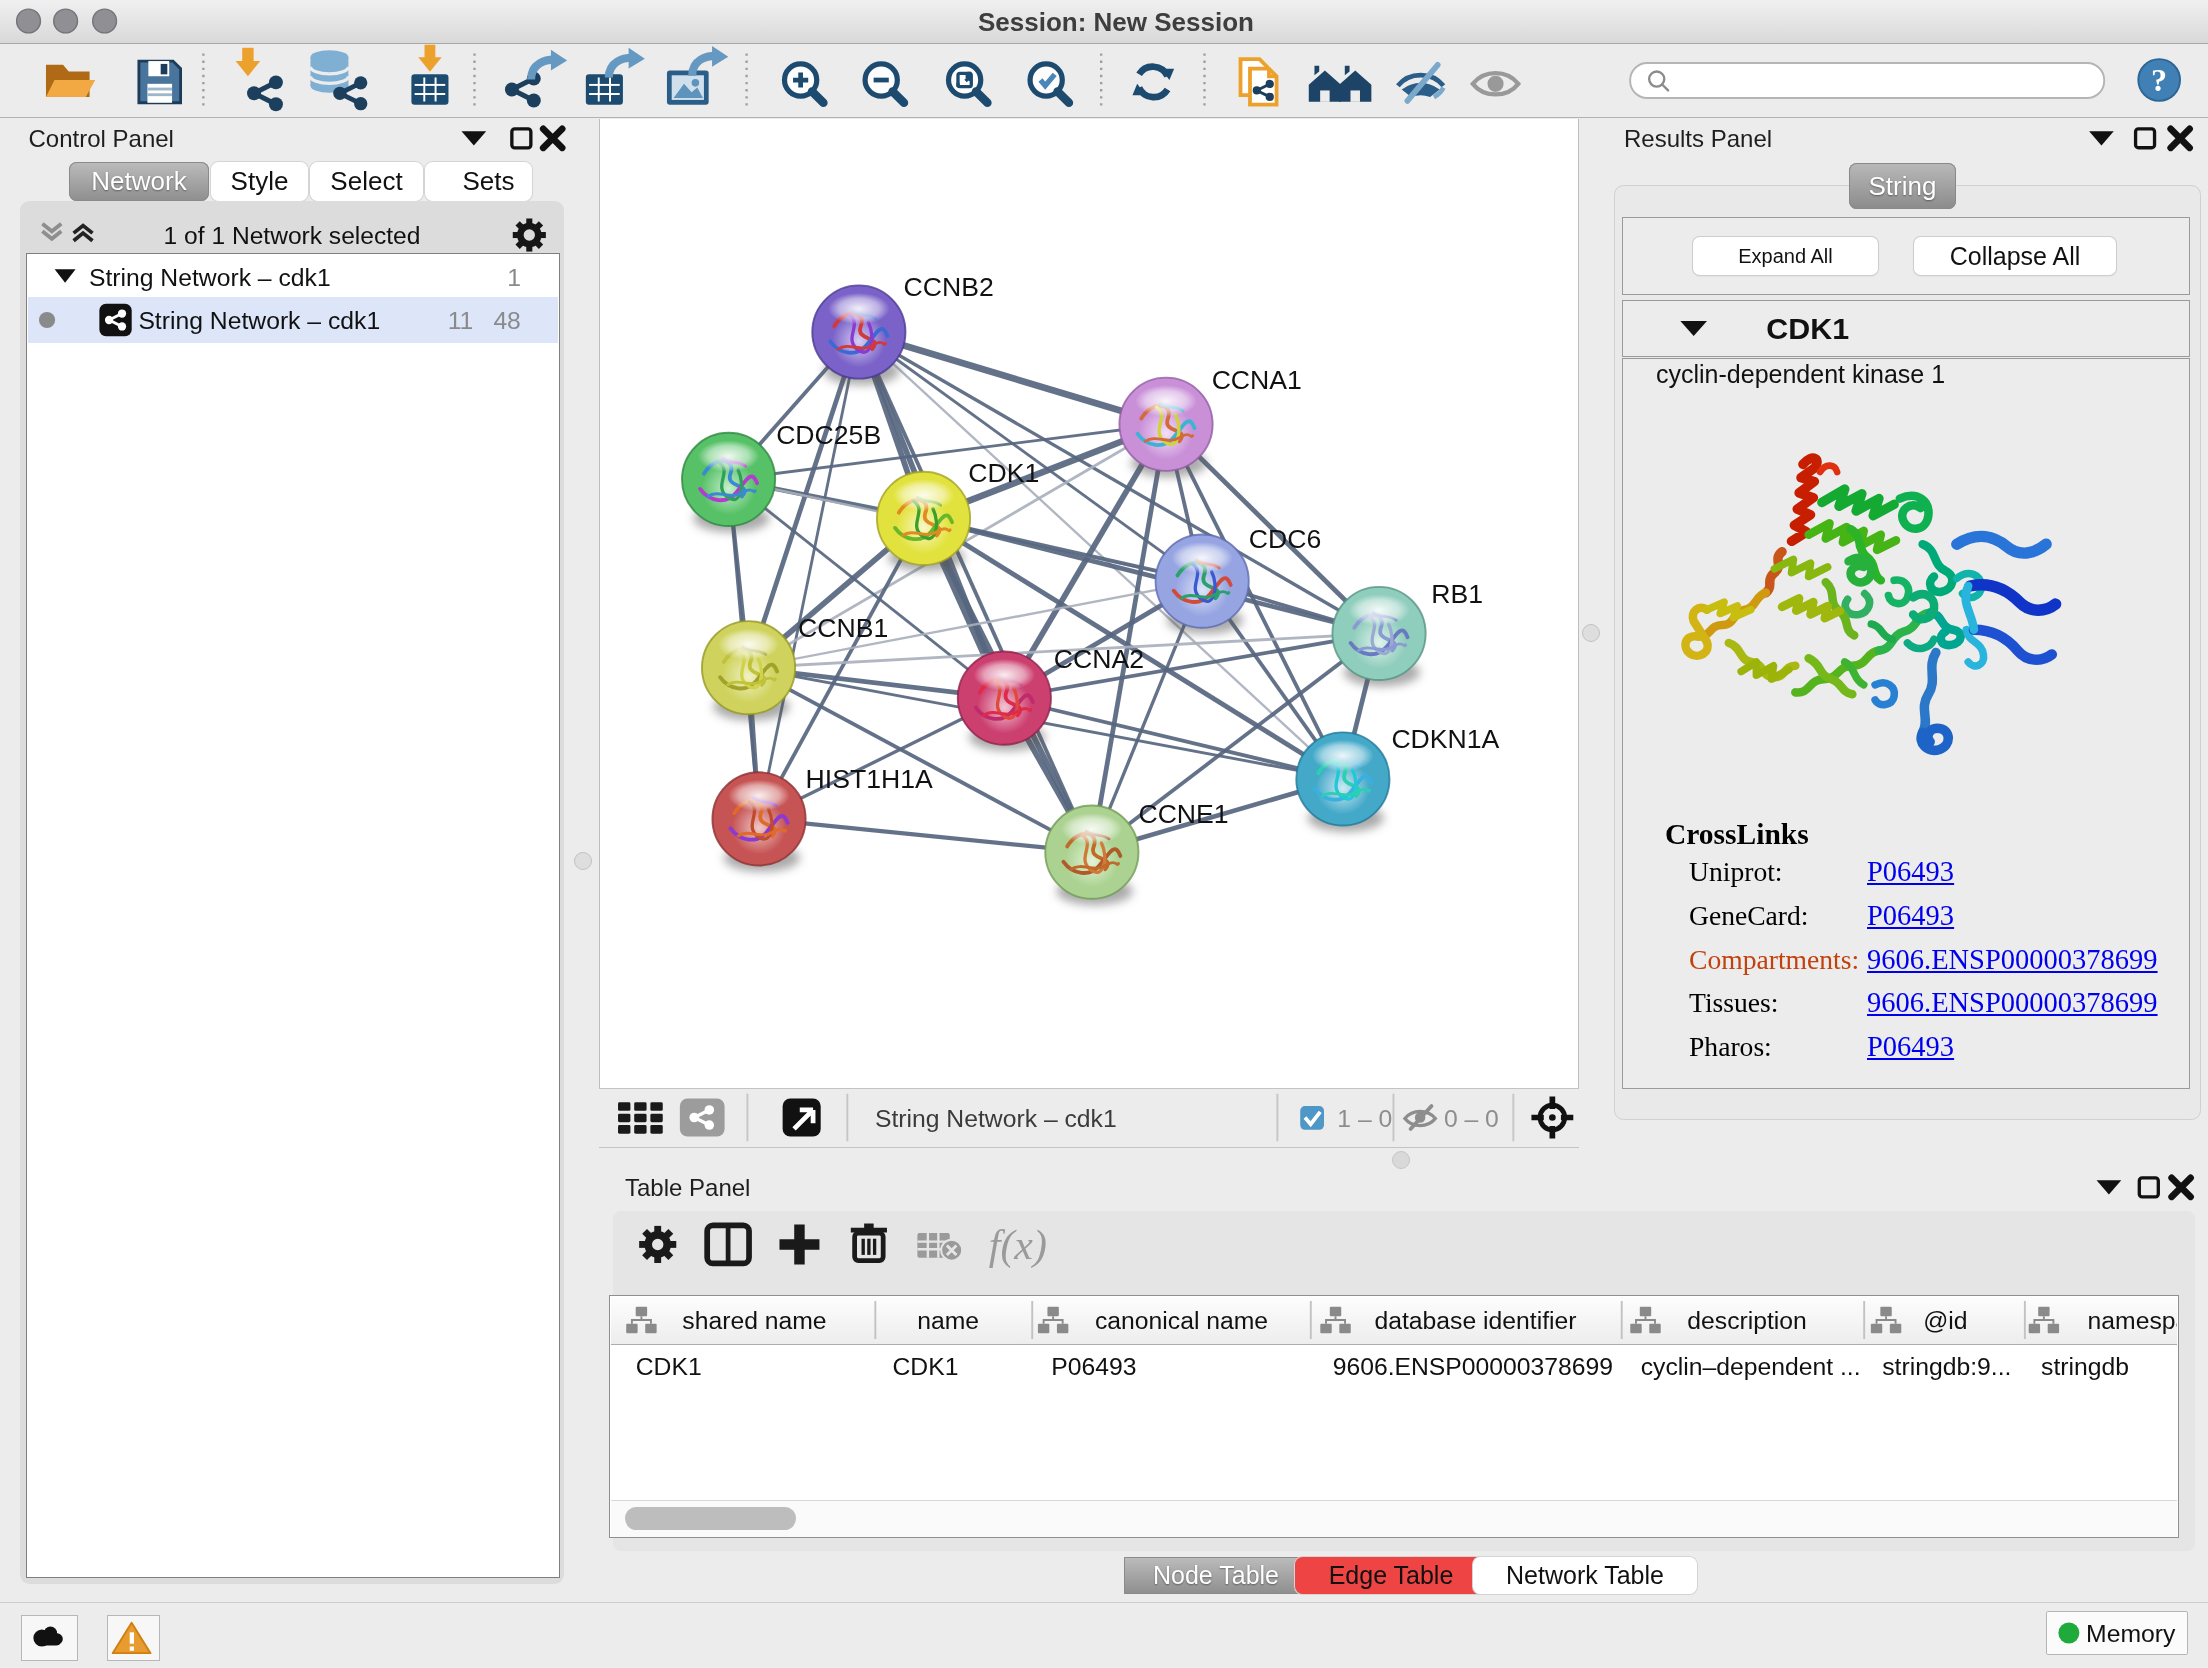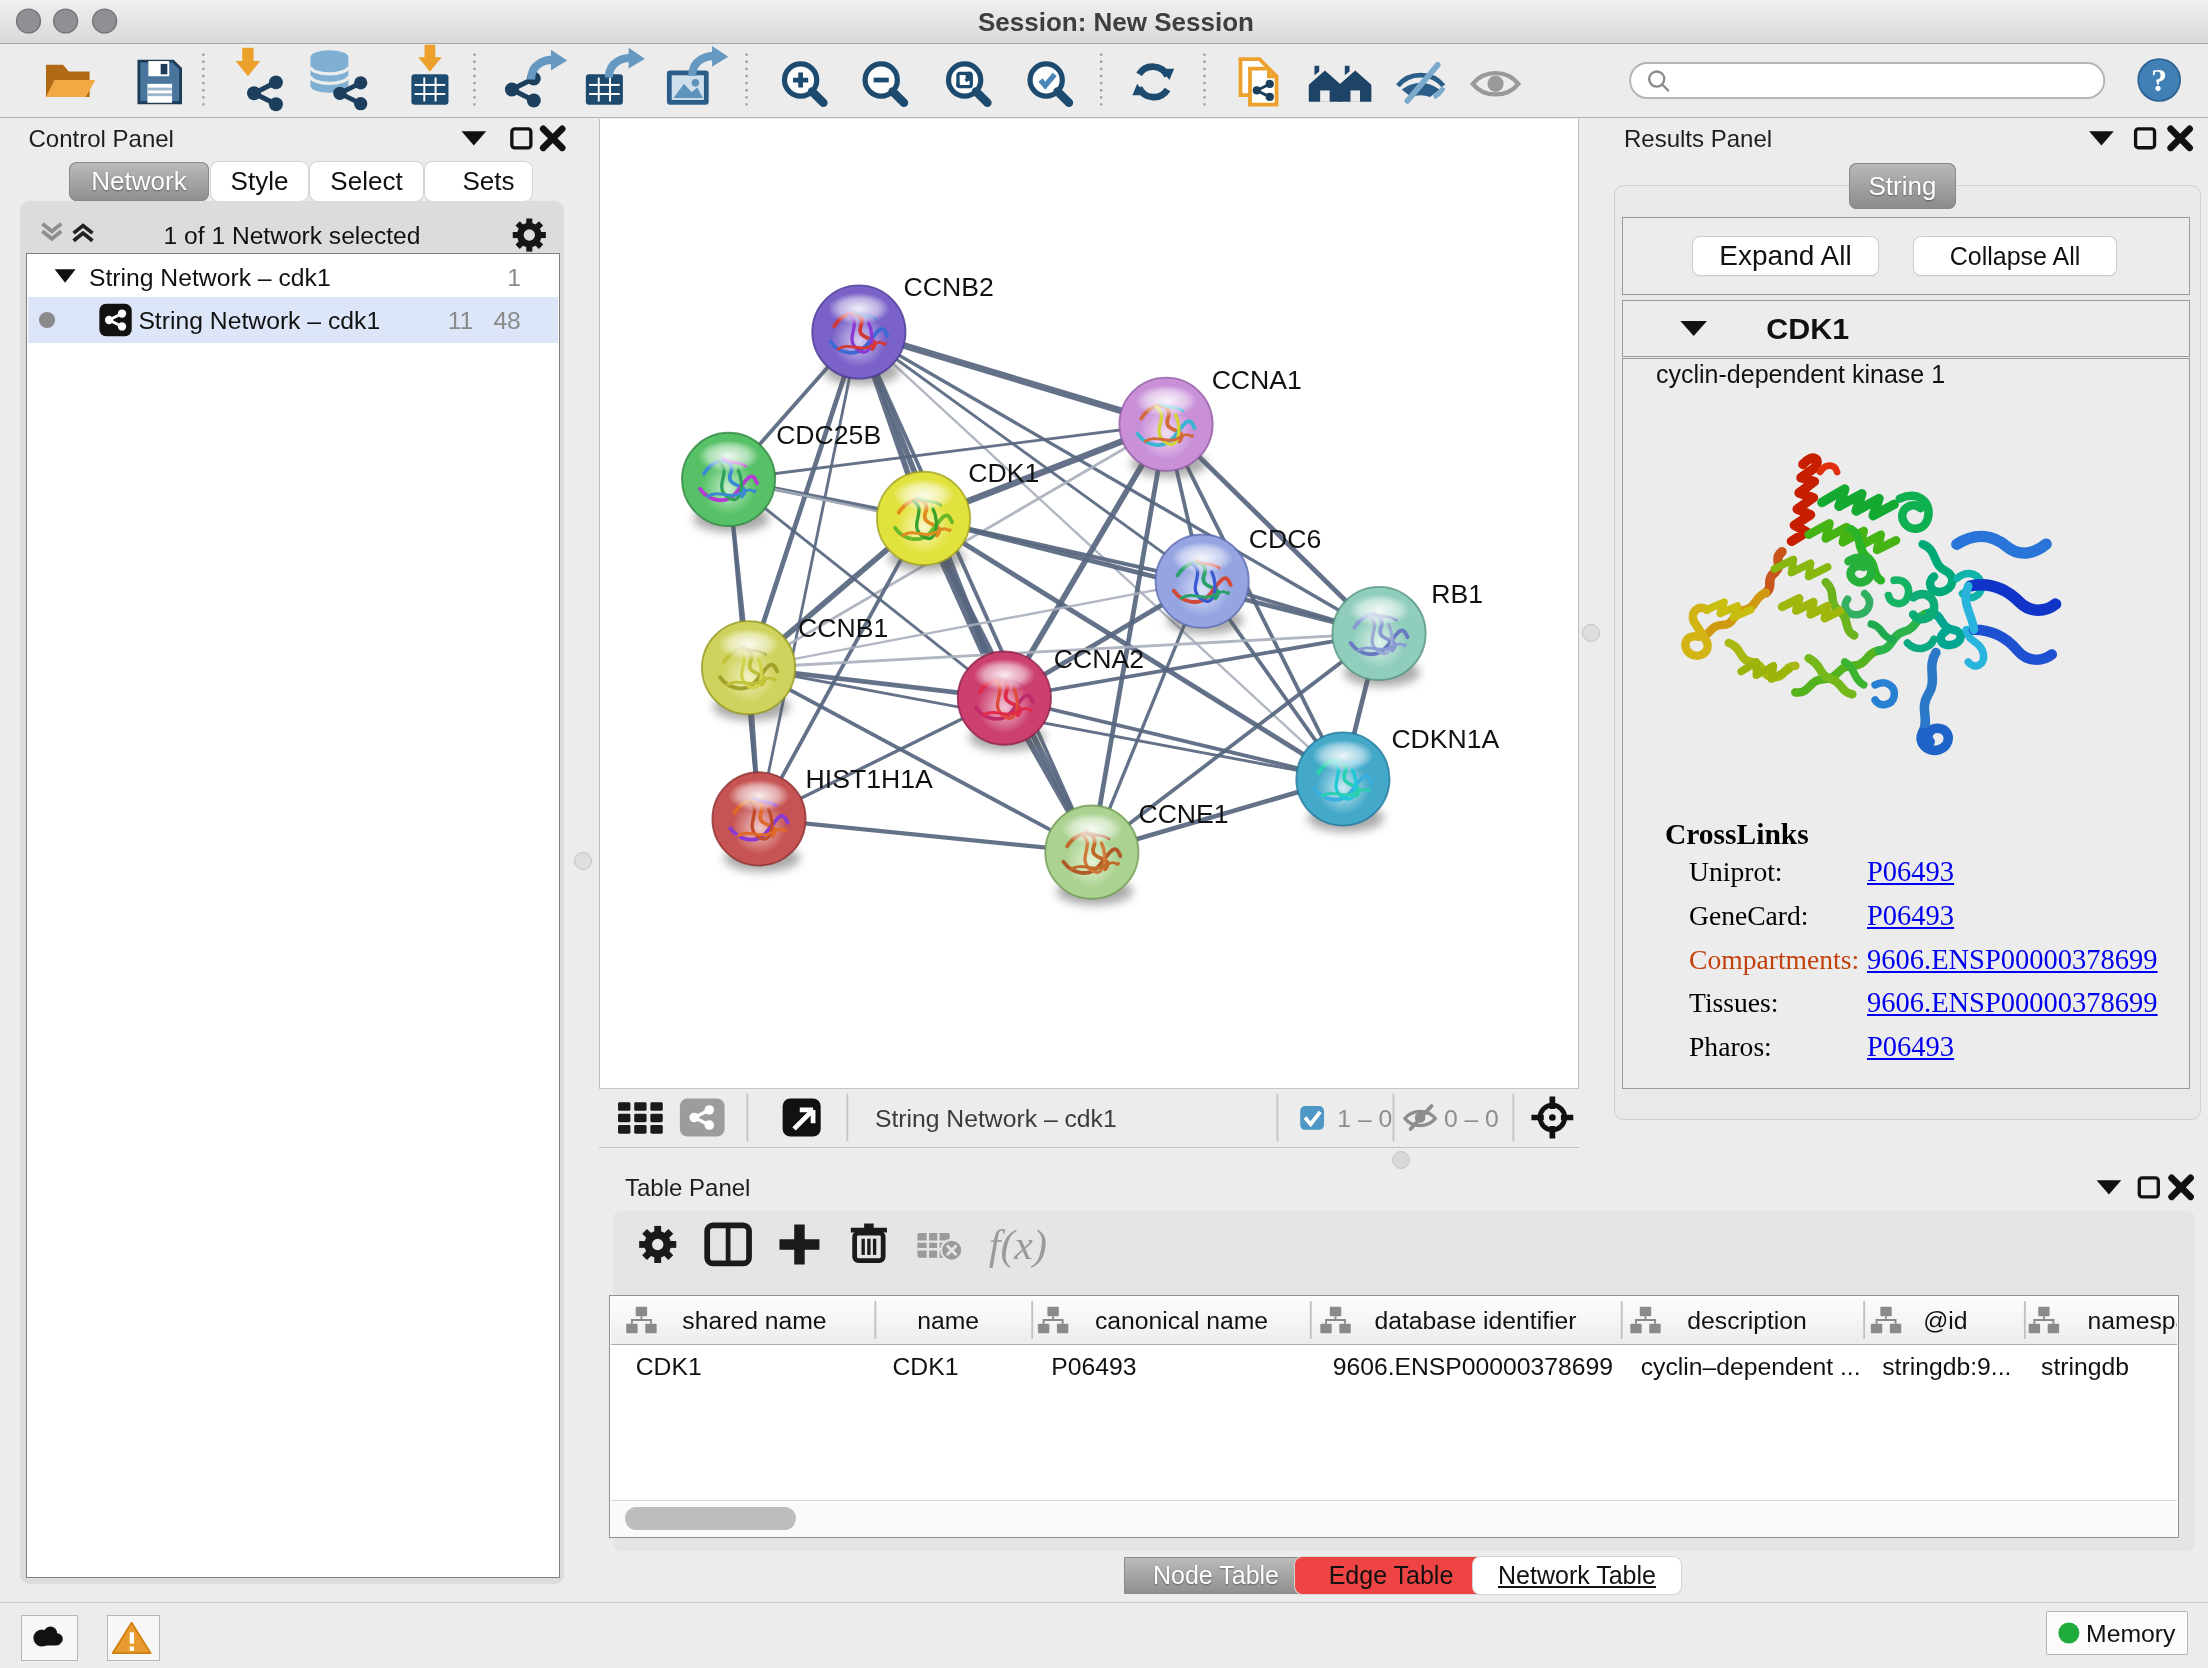--- a/index.html
+++ b/index.html
@@ -523,21 +523,21 @@
     <path d="M103 4 L123 24 M123 4 L103 24" stroke="#111" stroke-width="7" stroke-linecap="round"></path>
   </svg>
 <div class="abs" style="left:1614px;top:185px;width:587px;height:935px;
 background:#e9e9e9;border-radius:9.5px;border:1px solid #d0d0d0;box-sizing:border-box;"></div>
 <div class="abs" style="left:1849px;top:163px;width:107px;height:46px;
 background:linear-gradient(#b9b9b9,#8b8b8b);border-radius:7.6px;box-shadow:inset 0 0 0 1px #898989;
 color:#fff;font-size:26px;display:flex;align-items:center;justify-content:center;
 text-shadow:0 1px 1.9px rgba(0,0,0,.4)">String</div>
 <div class="abs" style="left:1622px;top:217px;width:568px;height:78px;
 background:#ececec;border:1.9px solid #9a9a9a;box-sizing:border-box;"></div>
-<div class="abs" style="left:1693px;top:237px;width:185px;height:38px;background:#fff;border-radius:6.7px;box-shadow:0 0 0 1px #cdcdcd, 0 1px 1.9px rgba(0,0,0,.12);color:#111;font-size:28px;display:flex;align-items:center;justify-content:center;">Expand All</div>
+<div class="abs" style="left:1693px;top:237px;width:185px;height:38px;background:#fff;border-radius:6.7px;box-shadow:0 0 0 1px #cdcdcd, 0 1px 1.9px rgba(0,0,0,.12);color:#111;font-size:20px;display:flex;align-items:center;justify-content:center;">Expand All</div>
 <div class="abs" style="left:1914px;top:237px;width:202px;height:38px;background:#fff;border-radius:6.7px;box-shadow:0 0 0 1px #cdcdcd, 0 1px 1.9px rgba(0,0,0,.12);color:#111;font-size:25px;display:flex;align-items:center;justify-content:center;">Collapse All</div>
 <div class="abs" style="left:1622px;top:300px;width:568px;height:57px;
 background:#ececec;border:1px solid #9a9a9a;box-sizing:border-box;"></div>
 <svg class="abs" style="left:1622px;top:300px" width="568" height="57" viewBox="0 0 597 60">
     <polygon points="61.0,22.0 89.0,22.0 75,38.0" fill="#111"></polygon>
     <text x="195" y="41" font-size="32" font-weight="bold" fill="#111" text-anchor="middle">CDK1</text>
   </svg>
 <div class="abs" style="left:1622px;top:358px;width:568px;height:731px;
 background:#ececec;border:1px solid #9a9a9a;box-sizing:border-box;"></div>
 <div class="abs" style="left:1656px;top:360px;font-size:25px;color:#111">cyclin-dependent kinase 1</div>
@@ -697,21 +697,21 @@
     <text x="1083" y="31" font-size="26" fill="#111">cyclin–dependent ...</text>
     <text x="1337" y="31" font-size="26" fill="#111">stringdb:9...</text>
     <text x="1504" y="31" font-size="26" fill="#111">stringdb</text>
   </svg>
 <div class="abs" style="left:611px;top:1500px;width:1566px;height:36px;
 background:#fafafa;border-top:1px solid #d8d8d8;"></div>
 <div class="abs" style="left:625px;top:1507px;width:171px;height:23px;
 background:#bdbdbd;border-radius:11.4px;"></div>
 <div class="abs" style="left:1124px;top:1557px;width:184px;height:37px;background:linear-gradient(#bcbcbc,#8e8e8e);border-radius:1px;box-shadow:inset 0 0 0 1px #8a8a8a;color:#fff;font-size:25px;display:flex;align-items:center;justify-content:center;text-shadow:0 1px 1.9px rgba(0,0,0,.4)">Node Table</div>
 <div class="abs" style="left:1295px;top:1557px;width:192px;height:37px;background:#ef4444;border-radius:7.6px;box-shadow:0 0 0 1px #d4d4d4;color:#111;font-size:25px;display:flex;align-items:center;justify-content:center;">Edge Table</div>
-<div class="abs" style="left:1473px;top:1557px;width:208px;height:37px;background:#fff;border-radius:7.6px;box-shadow:0 0 0 1px #d4d4d4;color:#111;font-size:25px;display:flex;align-items:center;justify-content:center;text-decoration:underline;">Network Table</div>
+<div class="abs" style="left:1473px;top:1557px;width:224px;height:37px;background:#fff;border-radius:7.6px;box-shadow:0 0 0 1px #d4d4d4;color:#111;font-size:25px;display:flex;align-items:center;justify-content:center;">Network Table</div>
 <div class="abs" style="left:0;top:1602px;width:2208px;height:1px;background:#cdcdcd"></div>
 <div class="abs" style="left:21px;top:1615px;width:57px;height:46px;background:#f7f7f7;
 border:1.9px solid #b7b7b7;box-sizing:border-box;"></div>
 <svg class="abs" style="left:21px;top:1615px" width="57" height="46" viewBox="0 0 60 48">
 <g fill="#111">
       <circle cx="22" cy="24" r="9"></circle>
       <circle cx="31" cy="19" r="7"></circle>
 <circle cx="38" cy="25" r="6"></circle>
       <rect x="16" y="22" width="26" height="10" rx="5"></rect>
     </g>

